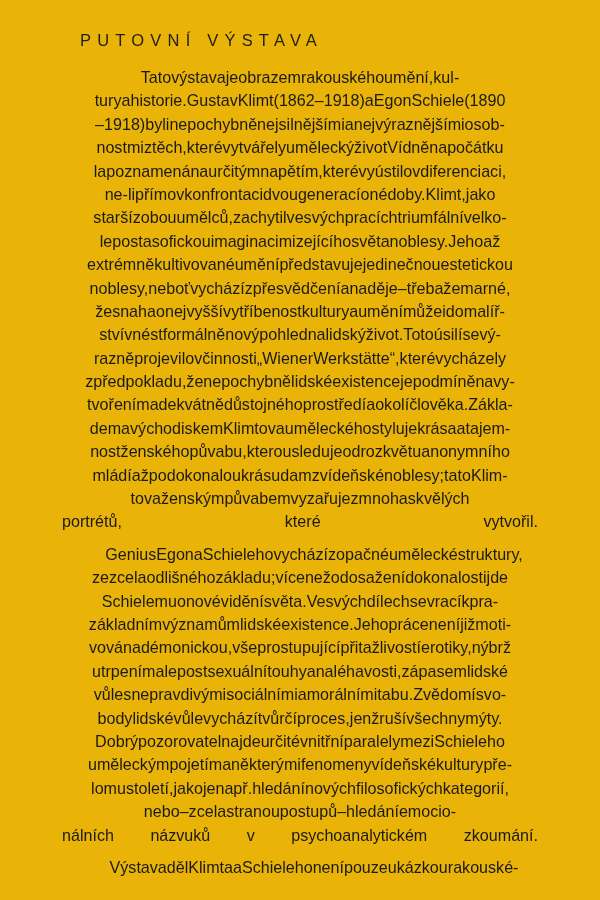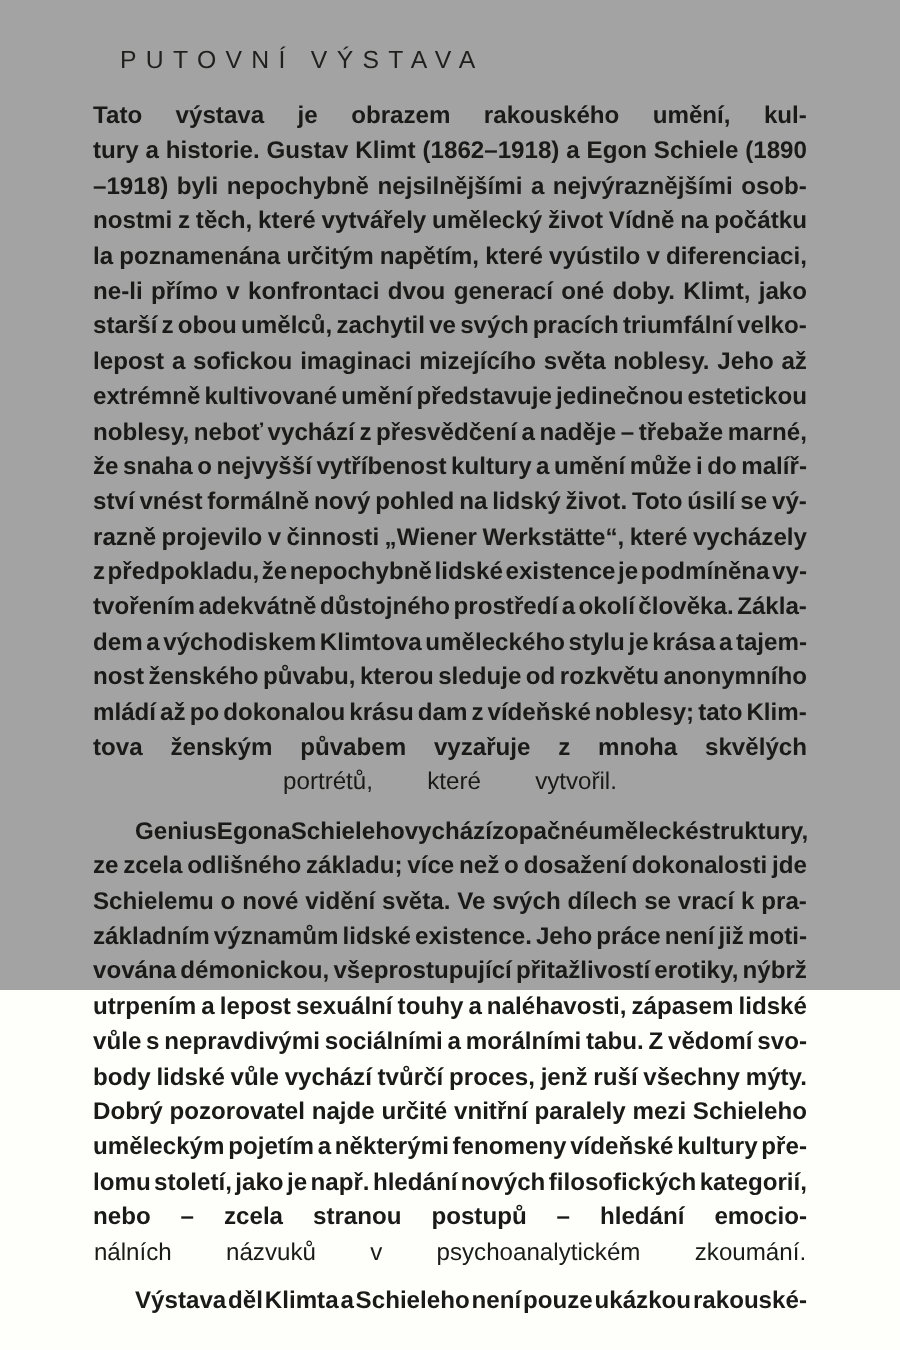--- a/index.html
+++ b/index.html
@@ -12,22 +12,22 @@
     height: 900px;
     background: #fefefb;
     font-family: "Liberation Sans", sans-serif;
     color: #1a1a18;
     overflow: hidden;
   }
 
   .page {
     position: relative;
     width: 600px;
-    height: 660px;
-    background: #a3a3a3;
+    height: 900px;
+    background: #eab308;
     box-sizing: border-box;
   }
 
   .page-title {
     position: absolute;
     left: 80px;
     top: 31px;
     font-size: 16.5px;
     letter-spacing: 6.2px;
     font-weight: 400;
@@ -55,28 +55,26 @@
     display: flex;
     font-size: 16.1px;
     line-height: 23.4px;
     height: 23.4px;
     white-space: pre;
     color: #1a1a18;
   }
 
   
   .line.justify {
-    justify-content: space-between;
-    font-weight: bold;
+    justify-content: center;
   }
 
   
   .line.last {
-    justify-content: center;
-    gap: 32px;
+    justify-content: space-between;
   }
 
   .line.indent {
     padding-left: 28px;
     box-sizing: border-box;
     width: 476px;
   }
 
   .line .w {
     display: inline-block;

